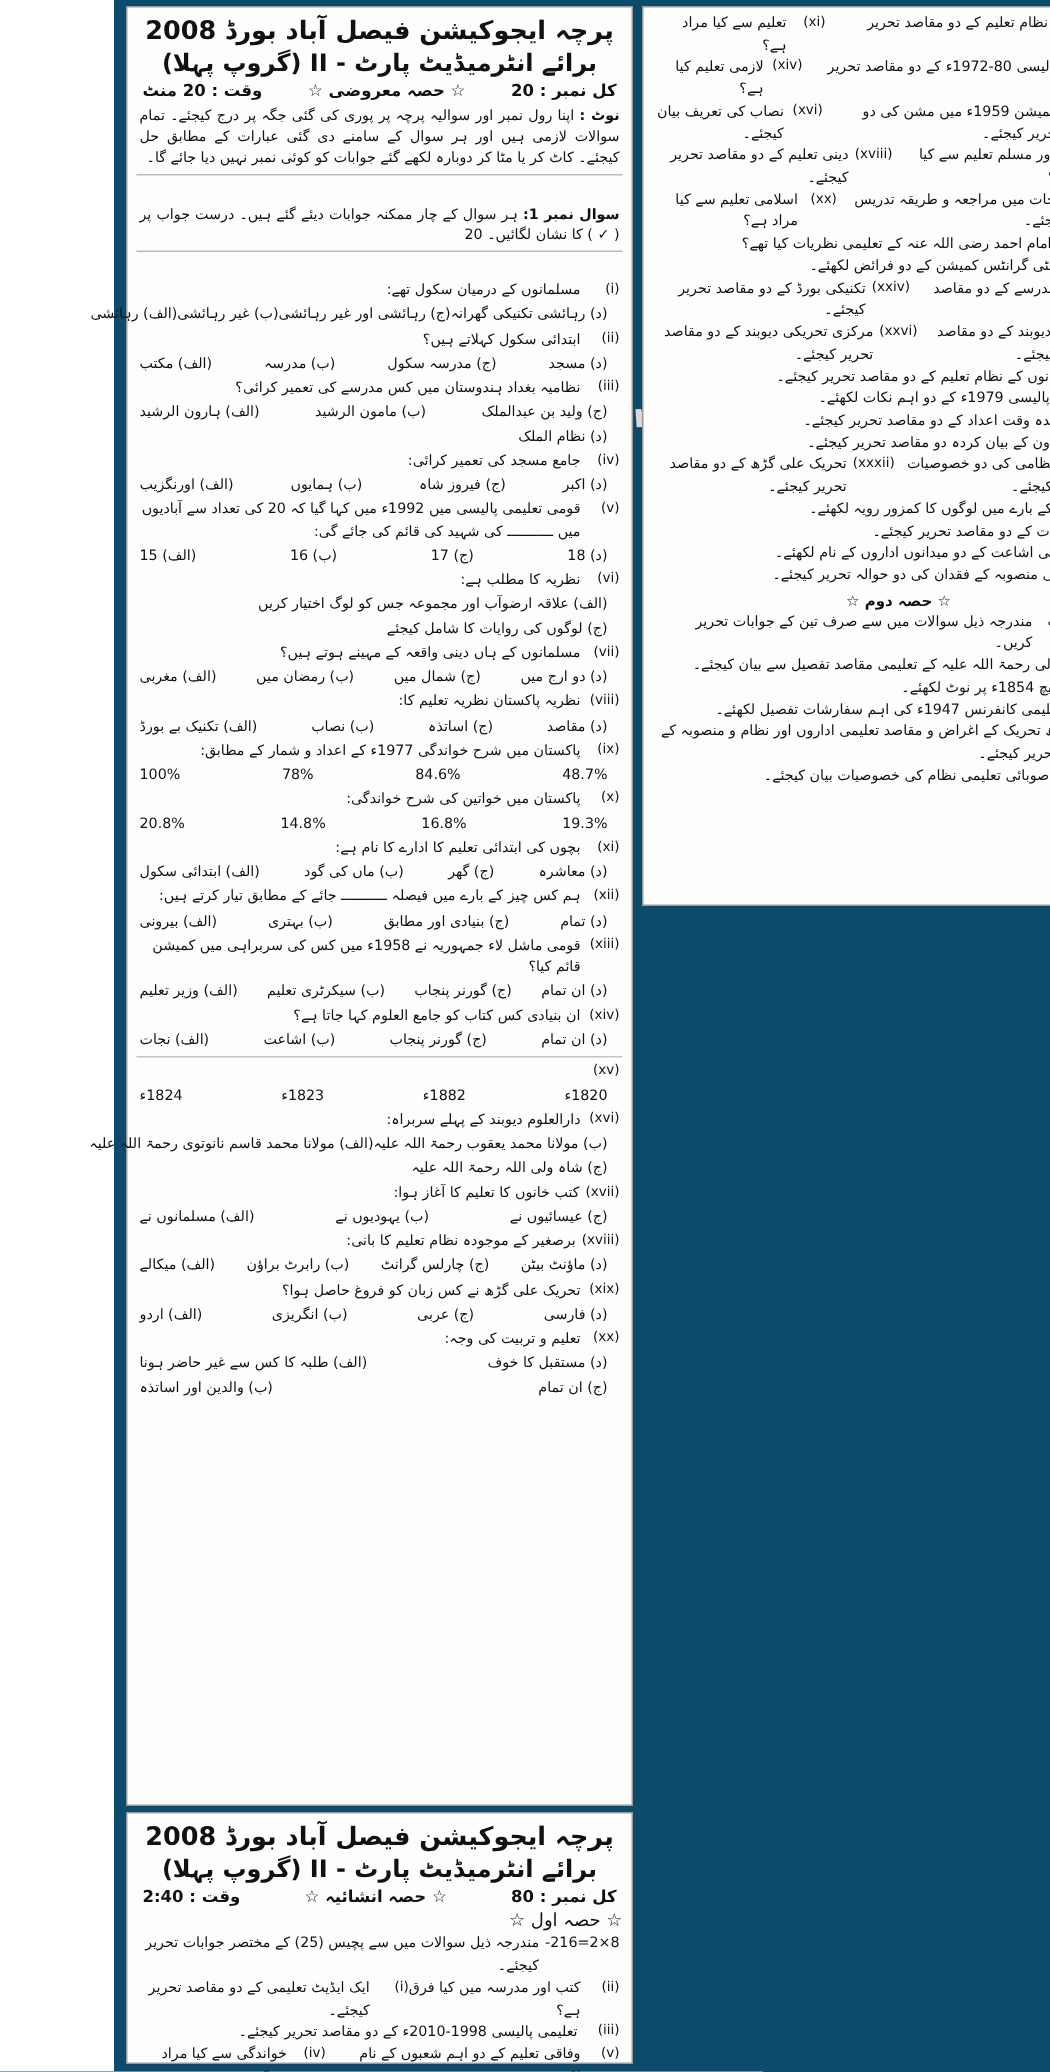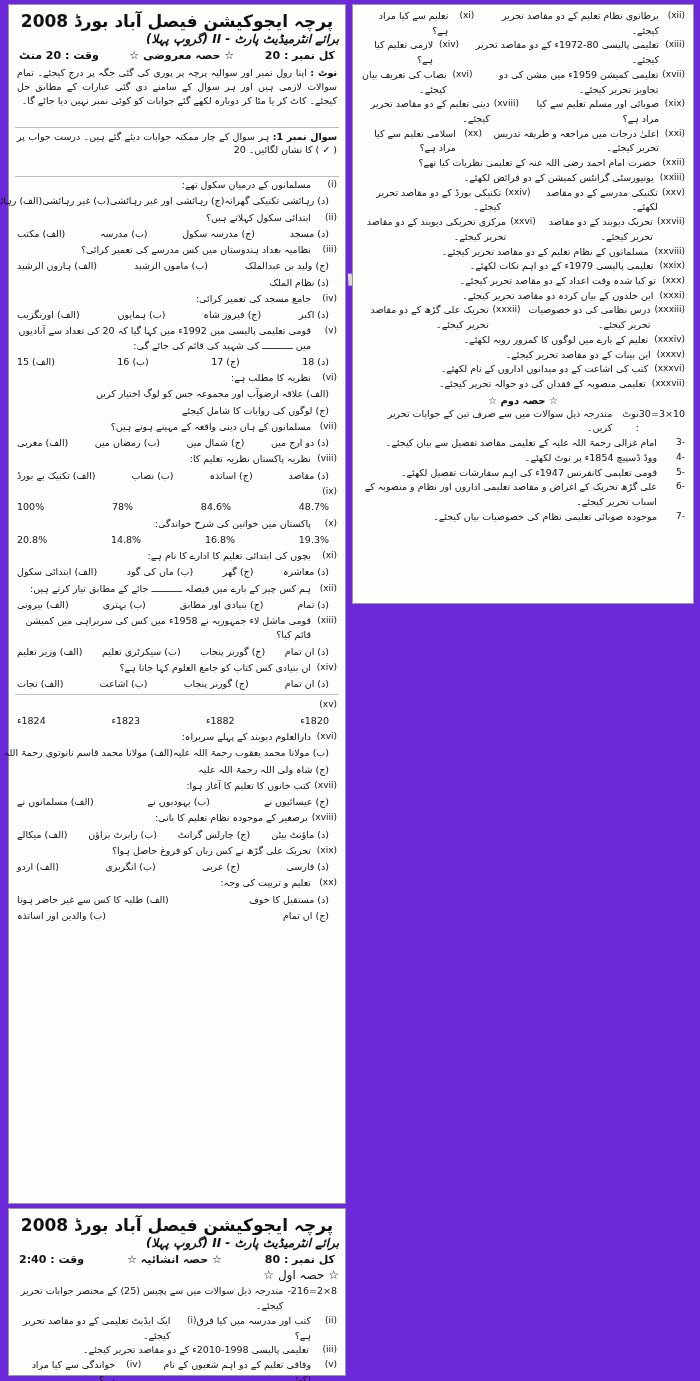--- a/index.html
+++ b/index.html
@@ -6,22 +6,22 @@
   body{
     width:700px;height:1381px;
     background:#ffffff;
     font-family:"DejaVu Sans","Liberation Sans",sans-serif;
     color:#111;
     position:relative;
     overflow:hidden;
   }
   .page{
     position:relative;
-    width:700px;height:1381px;
-    background:#6d28d9;
+    width:624px;height:1381px;
+    background:#0c4a6e;
   }
   
   .watermark{
     position:absolute;
     left:120px;top:170px;
     width:460px;height:360px;
     color:#d9d9d6;
     font-size:74px;
     font-weight:bold;
     letter-spacing:2px;
@@ -58,47 +58,46 @@
     padding:4px 6px;
   }
   .title{
     text-align:center;
     font-weight:bold;
     font-size:17px;
     line-height:1.2;
     margin:2px 0 1px;
   }
   .subtitle{
-    text-align:right;
-    font-size:12px;
+    text-align:center;
+    font-size:16px;
     font-weight:bold;
     margin:1px 0 3px;
-    font-style:italic;
   }
   .meta-row{
     display:flex;
     justify-content:space-between;
     font-size:11px;
     font-weight:bold;
     padding:0 4px;
     margin-bottom:2px;
   }
   .section-head{
     text-align:right;
     font-weight:normal;
     font-size:12px;
     margin:2px 0;
   }
   .note{
     font-size:9.5px;
     line-height:1.45;
     text-align:justify;
     border-bottom:1px solid #bbb;
-    padding:2px 2px 19px;
-    margin-bottom:0;
+    padding:2px 2px 3px;
+    margin-bottom:18px;
   }
   .note .lbl{font-weight:bold;}
   .qline{
     font-size:9.5px;
     line-height:1.5;
     padding:1px 2px;
     display:flex;
     gap:4px;
     align-items:flex-start;
   }
@@ -255,20 +254,21 @@
       </div>
     <div class="opts">
         <span>(د) مقاصد</span>
         <span>(ج) اساتذہ</span>
         <span>(ب) نصاب</span>
         <span>(الف) تکنیک بے بورڈ</span>
       </div>
 
     <div class="qline">
         <span class="qnum">(ix)</span>
+        <span class="qtext">پاکستان میں شرح خواندگی 1977ء کے اعداد و شمار کے مطابق:</span>
       </div>
     <div class="opts">
         <span>48.7%</span>
         <span>84.6%</span>
         <span>78%</span>
         <span>100%</span>
       </div>
 
     <div class="qline">
         <span class="qnum">(x)</span>

